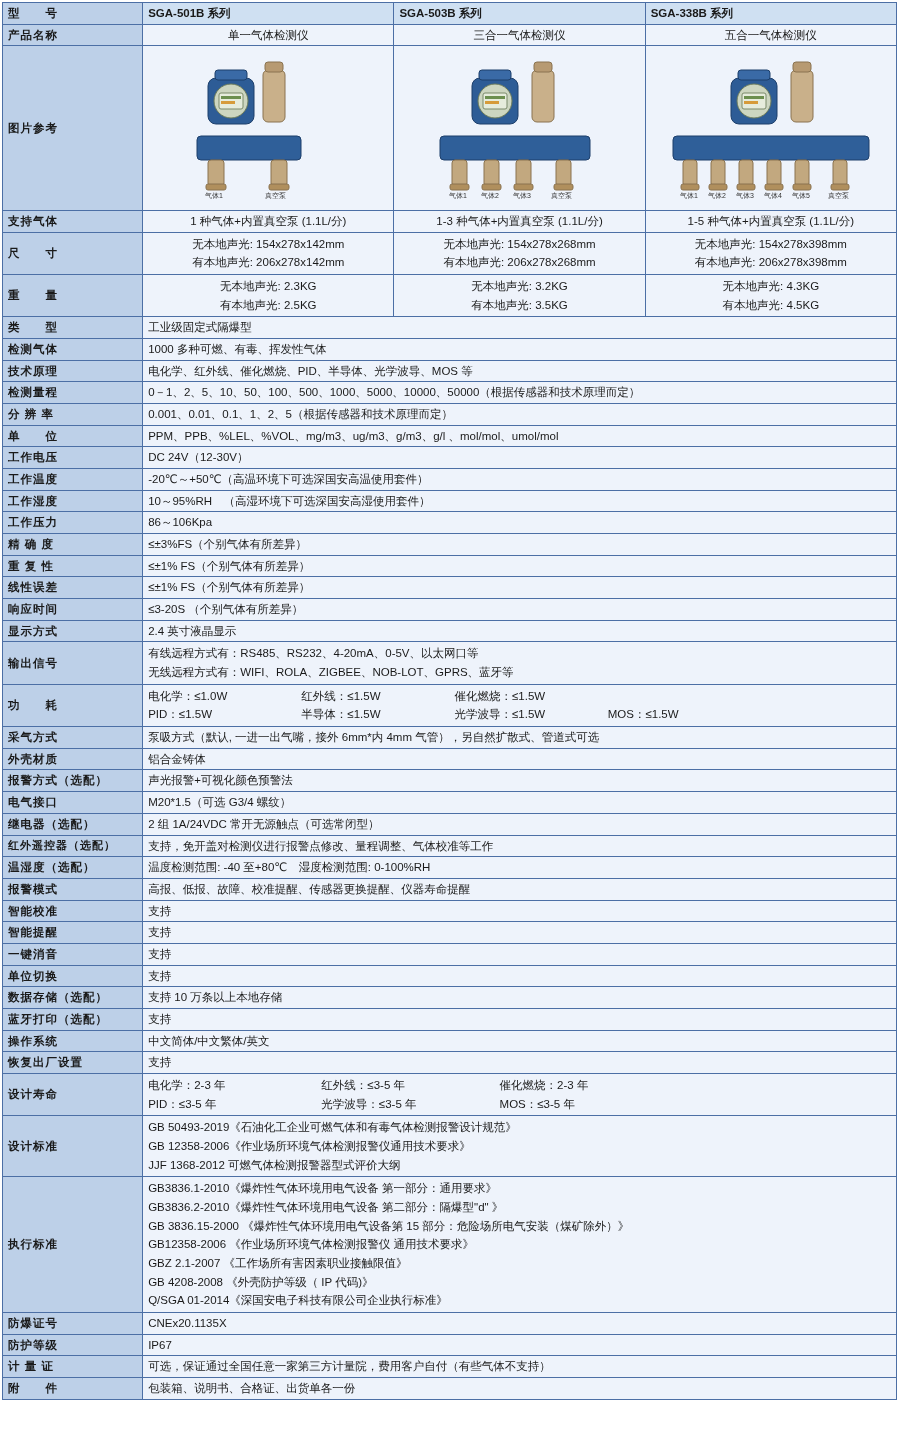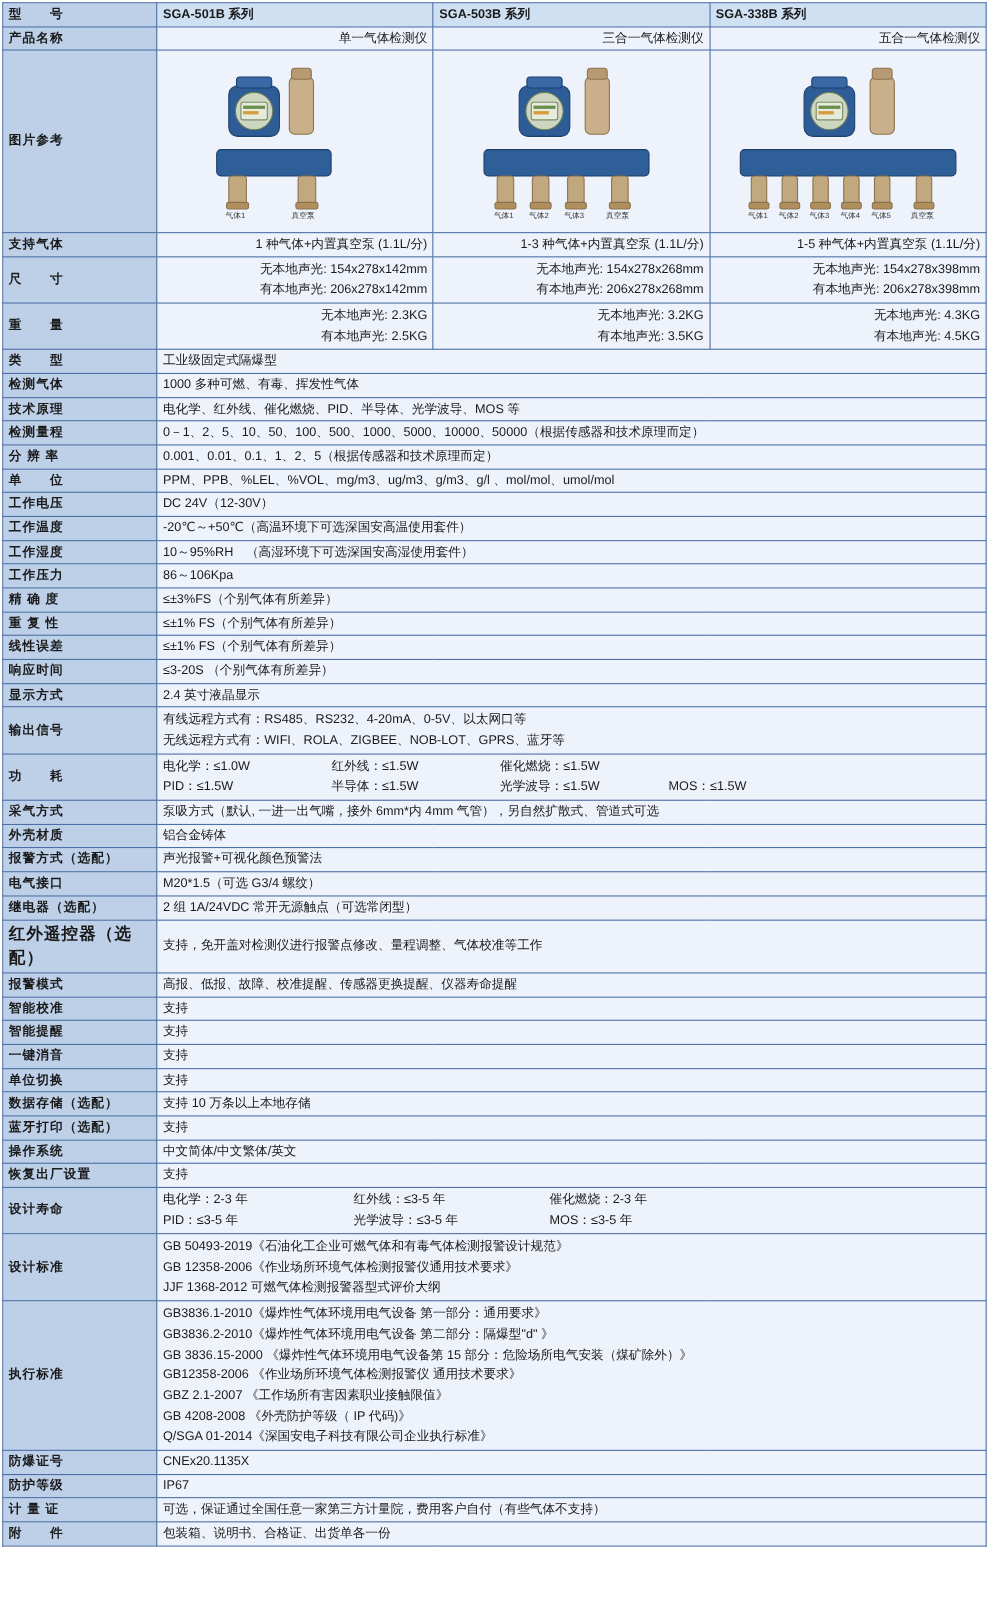--- a/index.html
+++ b/index.html
@@ -3,21 +3,21 @@
 <meta charset="utf-8">
 <style>
   html,body{margin:0;padding:0;background:#ffffff;}
   body{font-family:"Liberation Sans","DejaVu Sans",sans-serif;}
   #sheet{width:899px;height:1454px;position:relative;overflow:hidden;background:#fff;}
   table.spec{border-collapse:collapse;width:895px;margin:2px;table-layout:fixed;}
   table.spec td{border:1px solid #4c6fa5;font-size:11.5px;color:#1a1a1a;padding:2px 5px;vertical-align:middle;line-height:1.45;}
   td.lbl{background:#bdd0e8;text-align:left;font-weight:bold;width:110px;font-size:12px;letter-spacing:1px;color:#111;}
   td.val{background:#eef3fb;}
   td.hdr{background:#cfe0f2;font-weight:bold;font-size:12.5px;}
-  td.ctr{text-align:right;}
+  td.ctr{text-align:center;}
   .img-cell{background:#eef3fb;text-align:center;padding:4px 0;}
   .gaslbl{font-size:7px;color:#333;letter-spacing:0;}
   .line{display:block;padding:1px 0;}
 </style>
 </head>
 <body>
 
 <div id="sheet">
 <table class="spec">
   <colgroup>
@@ -259,22 +259,26 @@
     </tr>
     <tr>
       <td class="lbl">电气接口</td>
       <td class="val" colspan="3">M20*1.5（可选 G3/4 螺纹）</td>
     </tr>
     <tr>
       <td class="lbl">继电器（选配）</td>
       <td class="val" colspan="3">2 组 1A/24VDC 常开无源触点（可选常闭型）</td>
     </tr>
     <tr>
-      <td class="lbl" style="font-size:15px">红外遥控器（选配）</td>
+      <td class="lbl" style="font-size:11px">红外遥控器（选配）</td>
       <td class="val" colspan="3">支持，免开盖对检测仪进行报警点修改、量程调整、气体校准等工作</td>
+    </tr>
+    <tr>
+      <td class="lbl">温湿度（选配）</td>
+      <td class="val" colspan="3">温度检测范围: -40 至+80℃　湿度检测范围: 0-100%RH</td>
     </tr>
     <tr>
       <td class="lbl">报警模式</td>
       <td class="val" colspan="3">高报、低报、故障、校准提醒、传感器更换提醒、仪器寿命提醒</td>
     </tr>
     <tr>
       <td class="lbl">智能校准</td>
       <td class="val" colspan="3">支持</td>
     </tr>
     <tr>

